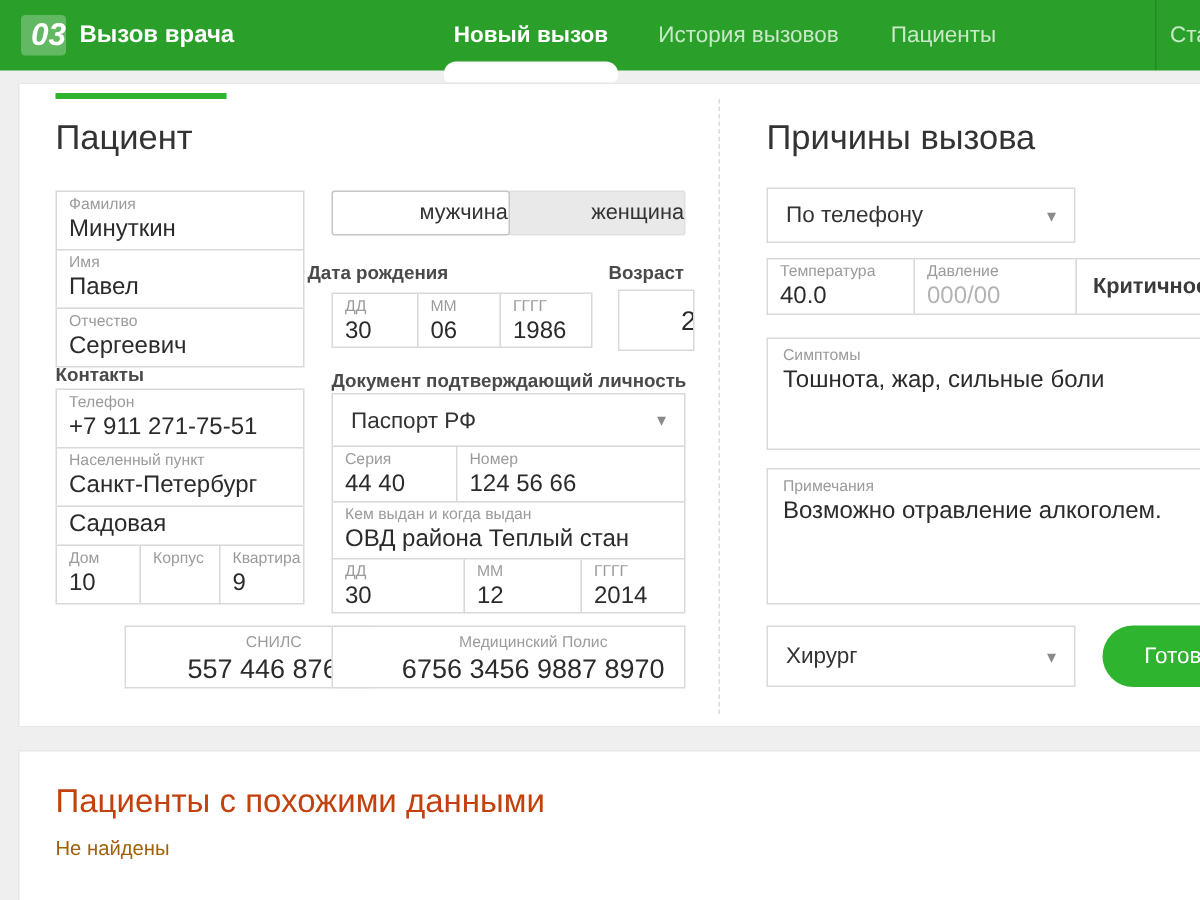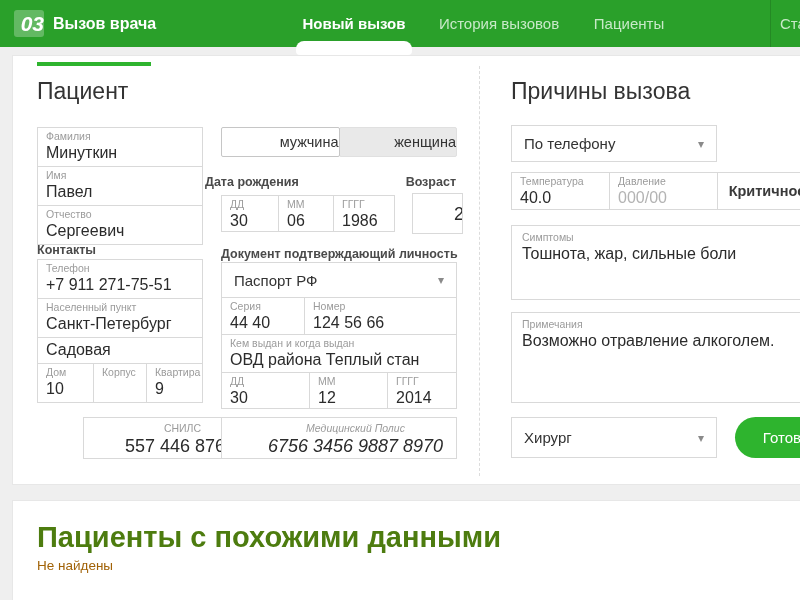--- a/index.html
+++ b/index.html
@@ -30,21 +30,21 @@
   .hdrdiv { position: absolute; left: 770px; top: 0; width: 1px; height: 47px;
             background: rgba(0,0,0,.14); }
 
   
   .card { position: absolute; background: #fff; border: 1px solid #e7e7e7; }
   .main-card { left: 12px; top: 55px; width: 800px; height: 430px; }
   .similar-card { left: 12px; top: 500px; width: 800px; height: 110px; }
   .accent { position: absolute; left: 24px; top: 6px; width: 114px; height: 4px;
             background: #2eb42e; }
   .h1 { font-size: 23px; font-weight: 400; color: #333; white-space: nowrap; }
-  .h2 { font-size: 29px; font-weight: 700; color: #4d7c0f; white-space: nowrap; }
+  .h2 { font-size: 22px; font-weight: 400; color: #c2410c; white-space: nowrap; }
   .seclbl { font-size: 12.5px; font-weight: 700; color: #4a4a4a; white-space: nowrap; }
 
   
   .cell { background: #fff; border: 1px solid #d9d9d9; padding: 2px 8px 4px;
           overflow: hidden; }
   .lbl { display: block; font-size: 10.5px; color: #9b9b9b; line-height: 13px;
          white-space: nowrap; }
   .val { display: block; font-size: 16px; color: #2b2b2b; line-height: 19px;
          white-space: nowrap; }
   .ph  { color: #b3b3b3; }
@@ -205,21 +205,21 @@
           <span class="lbl">ММ</span>
           <span class="val">12</span>
         </div>
         <div class="cell" style="width:70px;height:37px;">
           <span class="lbl">ГГГГ</span>
           <span class="val">2014</span>
         </div>
       </div>
     </div>
 
-    <div class="abs cell bigbox cbox" style="left:208px;top:361px;width:236px;height:42px;font-style:italic;">
+    <div class="abs cell bigbox cbox" style="left:208px;top:361px;width:236px;height:42px;">
       <span class="lbl">Медицинский Полис</span>
       <span class="val">6756 3456 9887 8970</span>
     </div>
 
     <div class="abs vdash" style="left:466px;top:10px;height:410px;"></div>
 
     <div class="abs h1" style="left:498px;top:22px;">Причины вызова</div>
 
     <div class="abs selrow" style="left:498px;top:69px;width:206px;height:37px;">
       <span>По телефону</span>

